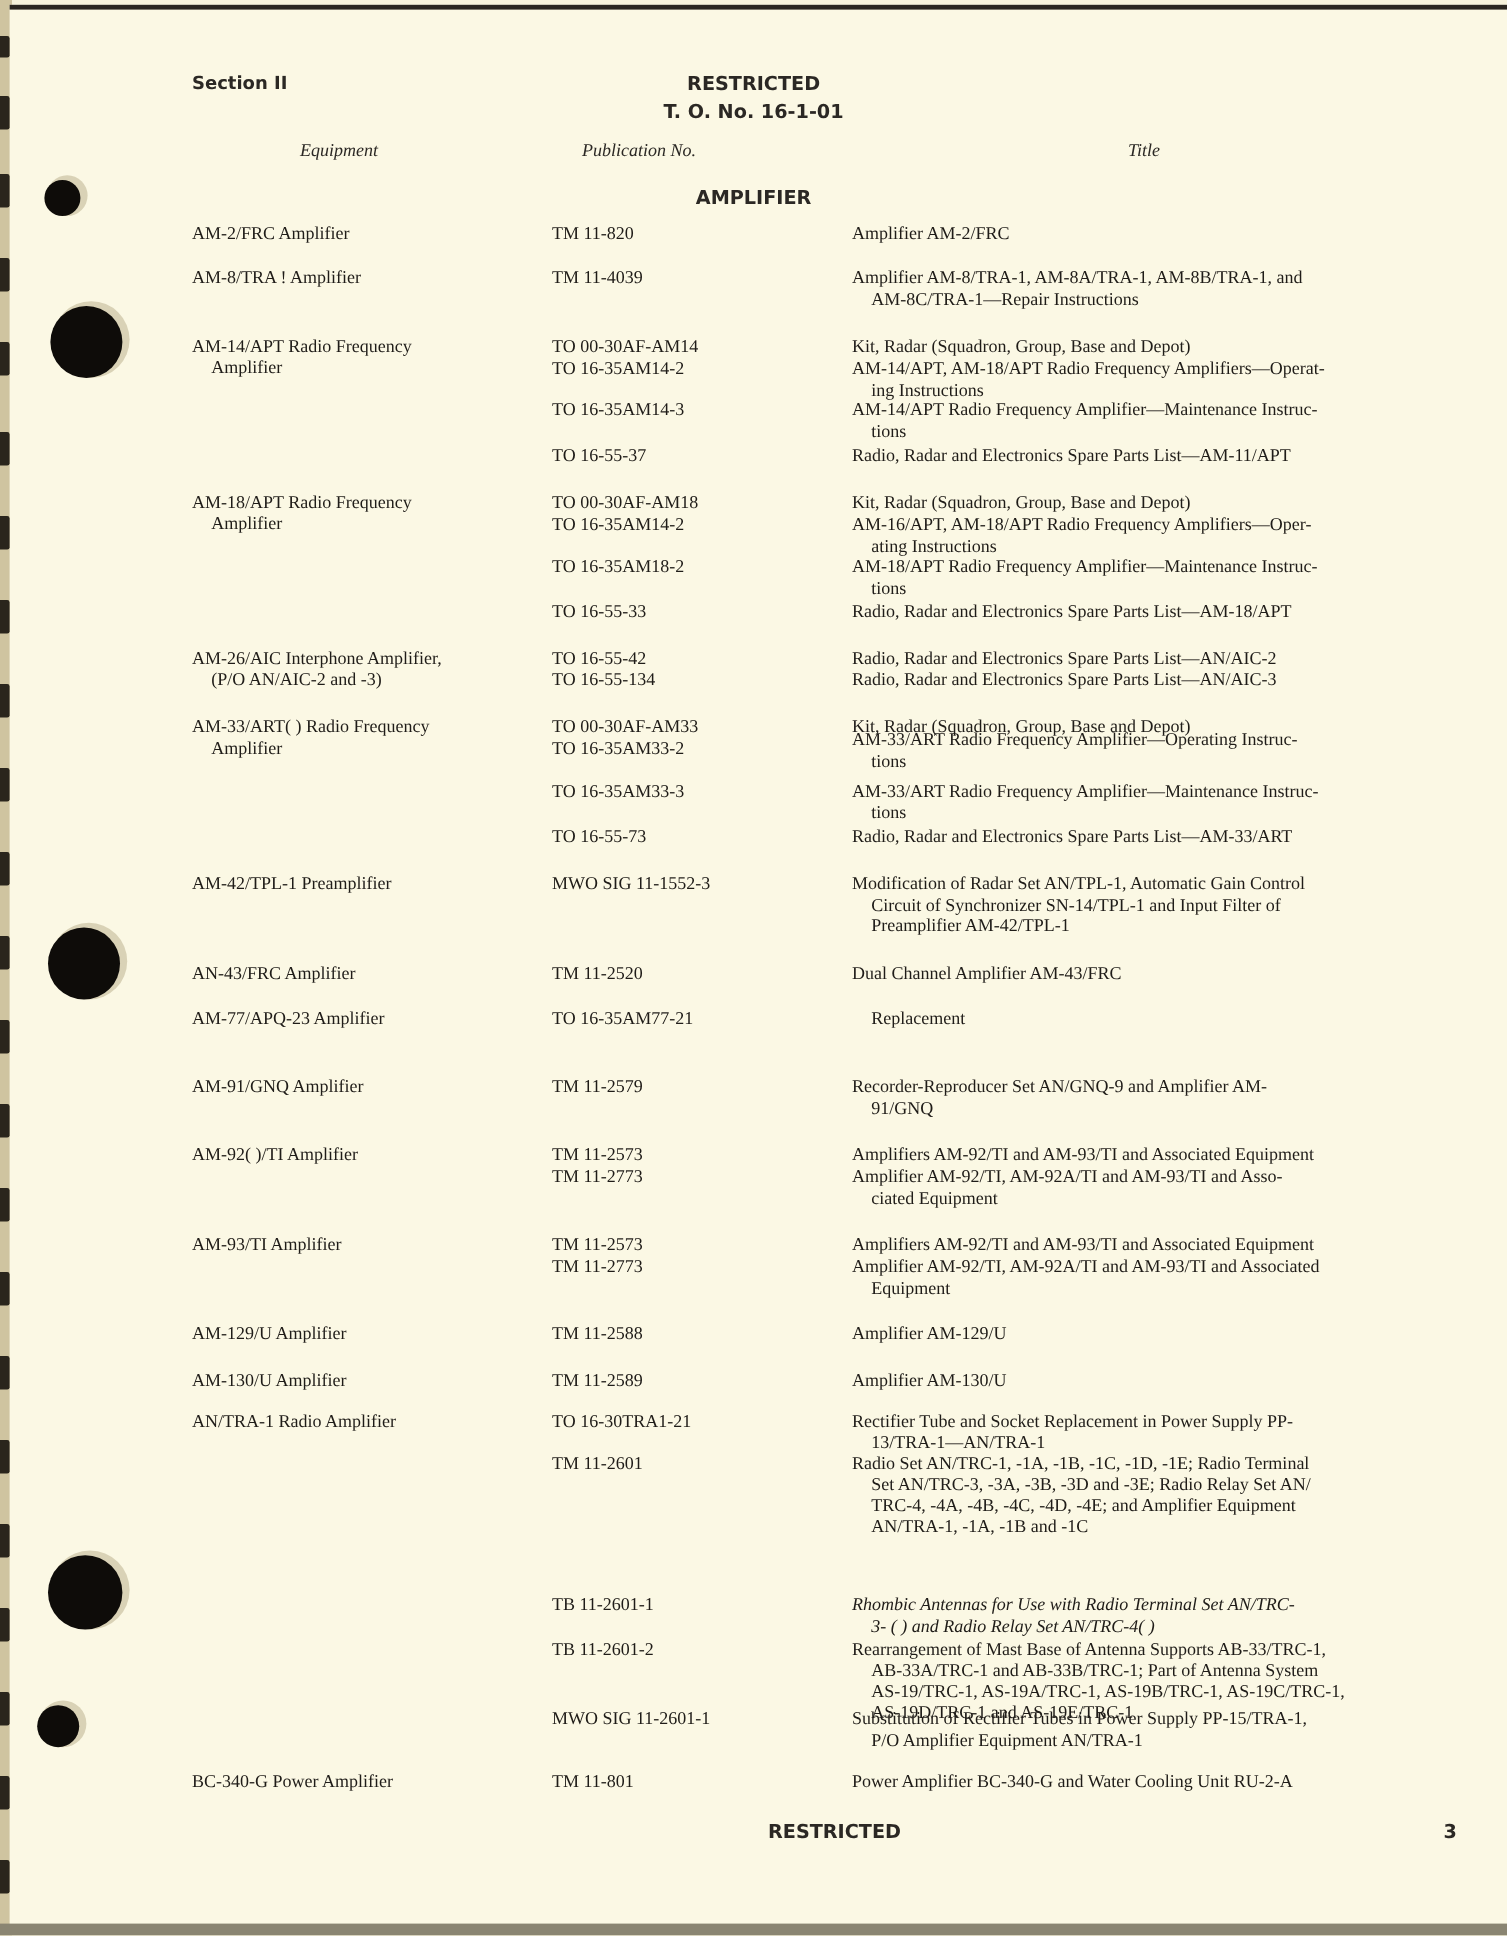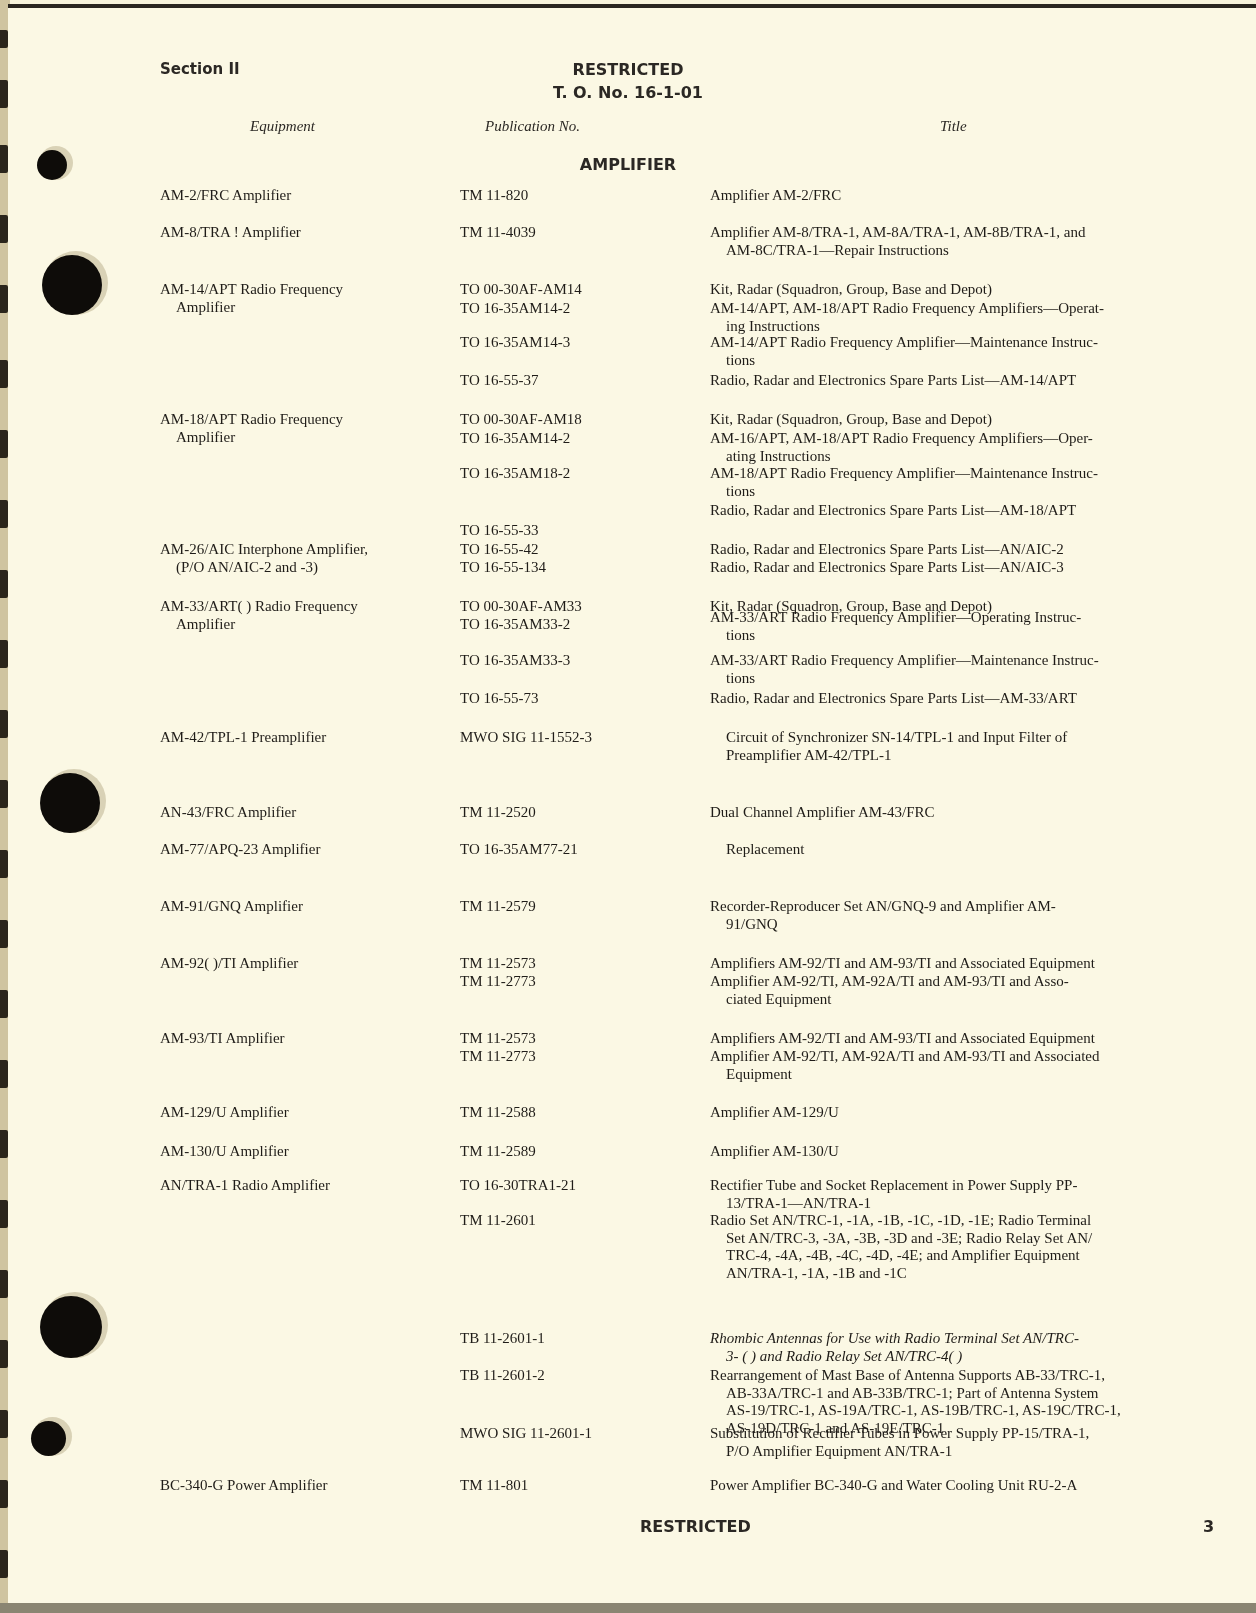--- a/index.html
+++ b/index.html
@@ -135,41 +135,41 @@
       <span class="line">AM-14/APT, AM-18/APT Radio Frequency Amplifiers—Operat-</span>
       <span class="indent">ing Instructions</span>
     </div>
     <div class="row-pub" style="top: 334px;">TO 16-35AM14-3</div>
     <div class="row-title" style="top: 334px;">
       <span class="line">AM-14/APT Radio Frequency Amplifier—Maintenance Instruc-</span>
       <span class="indent">tions</span>
     </div>
     <div class="row-pub" style="top: 372px;">TO 16-55-37</div>
     <div class="row-title" style="top: 372px;">
-      <span class="line">Radio, Radar and Electronics Spare Parts List—AM-14/APT</span>
+      <span class="line">Radio, Radar and Electronics Spare Parts List—AM-11/APT</span>
     </div>
     <div class="row-equip" style="top: 411px;">
       <span style="display: block;">AM-18/APT Radio Frequency</span>
       <span class="cont" style="display: block;">Amplifier</span>
     </div>
     <div class="row-pub" style="top: 411px;">TO 00-30AF-AM18</div>
     <div class="row-title" style="top: 411px;">
       <span class="line">Kit, Radar (Squadron, Group, Base and Depot)</span>
     </div>
     <div class="row-pub" style="top: 430px;">TO 16-35AM14-2</div>
     <div class="row-title" style="top: 430px;">
       <span class="line">AM-16/APT, AM-18/APT Radio Frequency Amplifiers—Oper-</span>
       <span class="indent">ating Instructions</span>
     </div>
     <div class="row-pub" style="top: 465px;">TO 16-35AM18-2</div>
     <div class="row-title" style="top: 465px;">
       <span class="line">AM-18/APT Radio Frequency Amplifier—Maintenance Instruc-</span>
       <span class="indent">tions</span>
     </div>
-    <div class="row-pub" style="top: 502px; margin-top: 20px;">TO 16-55-33</div>
+    <div class="row-pub" style="top: 502px;">TO 16-55-33</div>
     <div class="row-title" style="top: 502px;">
       <span class="line">Radio, Radar and Electronics Spare Parts List—AM-18/APT</span>
     </div>
     <div class="row-equip" style="top: 541px;">
       <span style="display: block;">AM-26/AIC Interphone Amplifier,</span>
       <span class="cont" style="display: block;">(P/O AN/AIC-2 and -3)</span>
     </div>
     <div class="row-pub" style="top: 541px;">TO 16-55-42</div>
     <div class="row-title" style="top: 541px;">
       <span class="line">Radio, Radar and Electronics Spare Parts List—AN/AIC-2</span>
@@ -198,20 +198,21 @@
     </div>
     <div class="row-pub" style="top: 690px;">TO 16-55-73</div>
     <div class="row-title" style="top: 690px;">
       <span class="line">Radio, Radar and Electronics Spare Parts List—AM-33/ART</span>
     </div>
     <div class="row-equip" style="top: 729px;">
       <span style="display: block;">AM-42/TPL-1 Preamplifier</span>
     </div>
     <div class="row-pub" style="top: 729px;">MWO SIG 11-1552-3</div>
     <div class="row-title" style="top: 729px;">
+      <span class="line">Modification of Radar Set AN/TPL-1, Automatic Gain Control</span>
       <span class="indent">Circuit of Synchronizer SN-14/TPL-1 and Input Filter of</span>
       <span class="indent">Preamplifier AM-42/TPL-1</span>
     </div>
     <div class="row-equip" style="top: 804px;">
       <span style="display: block;">AN-43/FRC Amplifier</span>
     </div>
     <div class="row-pub" style="top: 804px;">TM 11-2520</div>
     <div class="row-title" style="top: 804px;">
       <span class="line">Dual Channel Amplifier AM-43/FRC</span>
     </div>

